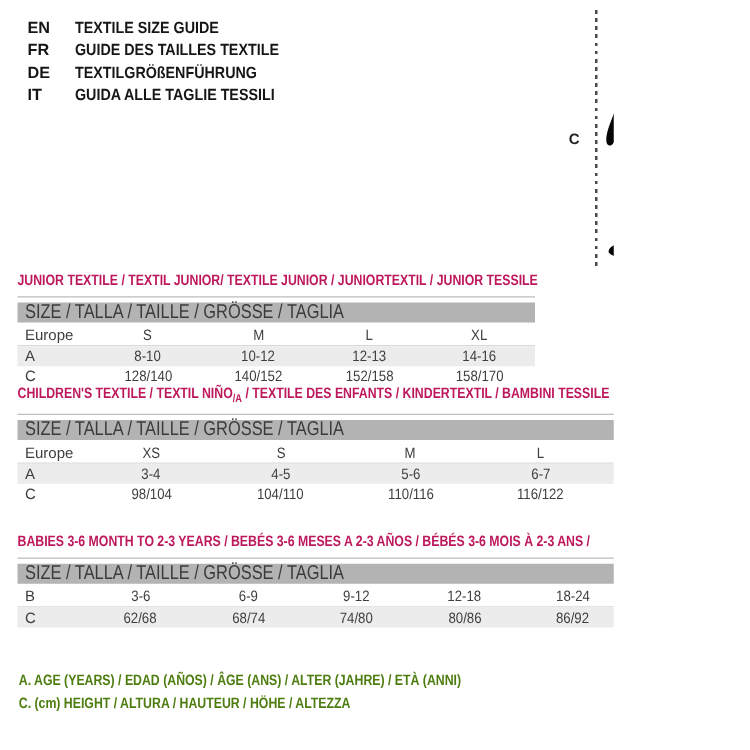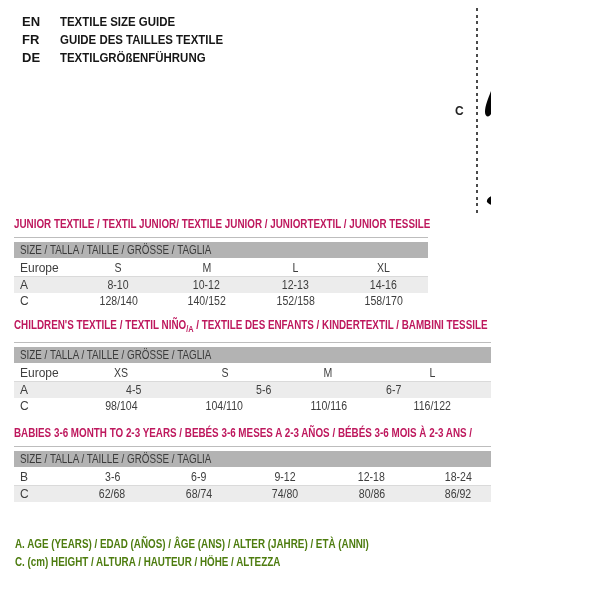--- a/index.html
+++ b/index.html
@@ -18,21 +18,21 @@
   #height-line{position:absolute;left:476px;top:8px;width:2px;height:207px;
     background:repeating-linear-gradient(to bottom,#4a4a4a 0 3px,transparent 3px 6.5px);}
   #figure-label{position:absolute;left:455px;top:104px;font-size:12px;font-weight:bold;color:#222;}
   #baby-svg{position:absolute;left:482px;top:6px;}
 
   
   .table-section{position:absolute;left:14px;}
   .tbl-title{font-size:12px;font-weight:bold;line-height:14px;color:#be185d;margin-bottom:6px;}
   .rule-wrap{border-top:1px solid #bdbdbd;padding-top:4px;}
   .thead{height:16px;background:#b3b3b3;display:flex;align-items:center;
-         padding-left:6px;font-size:12px;color:#3b3b3b;margin-bottom:2px;}
+         padding-left:6px;font-size:16px;color:#3b3b3b;margin-bottom:2px;}
   .trow{display:flex;height:16px;align-items:center;font-size:12px;color:#3e3e3e;}
   .trow.shaded{background:#ececec;}
   .trow.divided{border-bottom:1px solid #dadada;}
   .trow .lbl{flex:0 0 var(--lblw);width:var(--lblw);padding-left:6px;box-sizing:border-box;}
   .trow .c{flex:1;text-align:center;}
   .cv{display:inline-block;transform:scaleX(0.88);white-space:nowrap;}
   sub.sz{font-size:9px;}
 
   
   #legend{position:absolute;left:15px;top:536px;}
@@ -48,20 +48,24 @@
         <span class="code">EN</span>
         <span class="condm">TEXTILE SIZE GUIDE</span>
       </div>
       <div class="lang-row">
         <span class="code">FR</span>
         <span class="condm">GUIDE DES TAILLES TEXTILE</span>
       </div>
       <div class="lang-row">
         <span class="code">DE</span>
         <span class="condm">TEXTILGRÖßENFÜHRUNG</span>
+      </div>
+      <div class="lang-row">
+        <span class="code">IT</span>
+        <span class="condm">GUIDA ALLE TAGLIE TESSILI</span>
       </div>
     </div>
 
   <div id="figure">
     <div id="height-line"></div>
     <div id="figure-label">C</div>
     <svg id="baby-svg" width="116" height="218" viewBox="0 0 116 218">
       <path fill="#050505" d="M44 2
         C53 2 61 7 65 15 C68 22 68 30 64 37 C67 38 68 41 65 44 C62 50 58 54 54 56
         C66 59 77 66 83 75 C87 82 89 93 89 101 C88 111 84 120 79 124 C74 128 68 127 69 121
@@ -104,39 +108,40 @@
             <span class="lbl">C</span>
             <span class="c"><span class="cv">128/140</span></span>
             <span class="c"><span class="cv">140/152</span></span>
             <span class="c"><span class="cv">152/158</span></span>
             <span class="c"><span class="cv">158/170</span></span>
           </div>
         </div>
     </div>
   </section>
 
-  <section class="table-section" style="--lblw:55px; top:318px; width:574px">
+  <section class="table-section" style="--lblw:55px; top:307px; width:574px">
     <div class="tbl-title">
         <div><span class="cond">CHILDREN'S TEXTILE / TEXTIL NIÑO<sub class="sz">/A</sub> / TEXTILE DES ENFANTS / KINDERTEXTIL / BAMBINI TESSILE</span></div>
       </div>
     <div class="rule-wrap">
       <div class="thead">
           <span class="cond">SIZE / TALLA / TAILLE / GRÖSSE / TAGLIA</span>
         </div>
       <div class="tbody">
           <div class="trow divided">
             <span class="lbl">Europe</span>
             <span class="c"><span class="cv">XS</span></span>
             <span class="c"><span class="cv">S</span></span>
             <span class="c"><span class="cv">M</span></span>
             <span class="c"><span class="cv">L</span></span>
             <span class="c"><span class="cv">XL</span></span>
           </div>
           <div class="trow shaded">
             <span class="lbl">A</span>
+            <span class="c"><span class="cv">3-4</span></span>
             <span class="c"><span class="cv">4-5</span></span>
             <span class="c"><span class="cv">5-6</span></span>
             <span class="c"><span class="cv">6-7</span></span>
             <span class="c"><span class="cv">7-8</span></span>
           </div>
           <div class="trow">
             <span class="lbl">C</span>
             <span class="c"><span class="cv">98/104</span></span>
             <span class="c"><span class="cv">104/110</span></span>
             <span class="c"><span class="cv">110/116</span></span>

